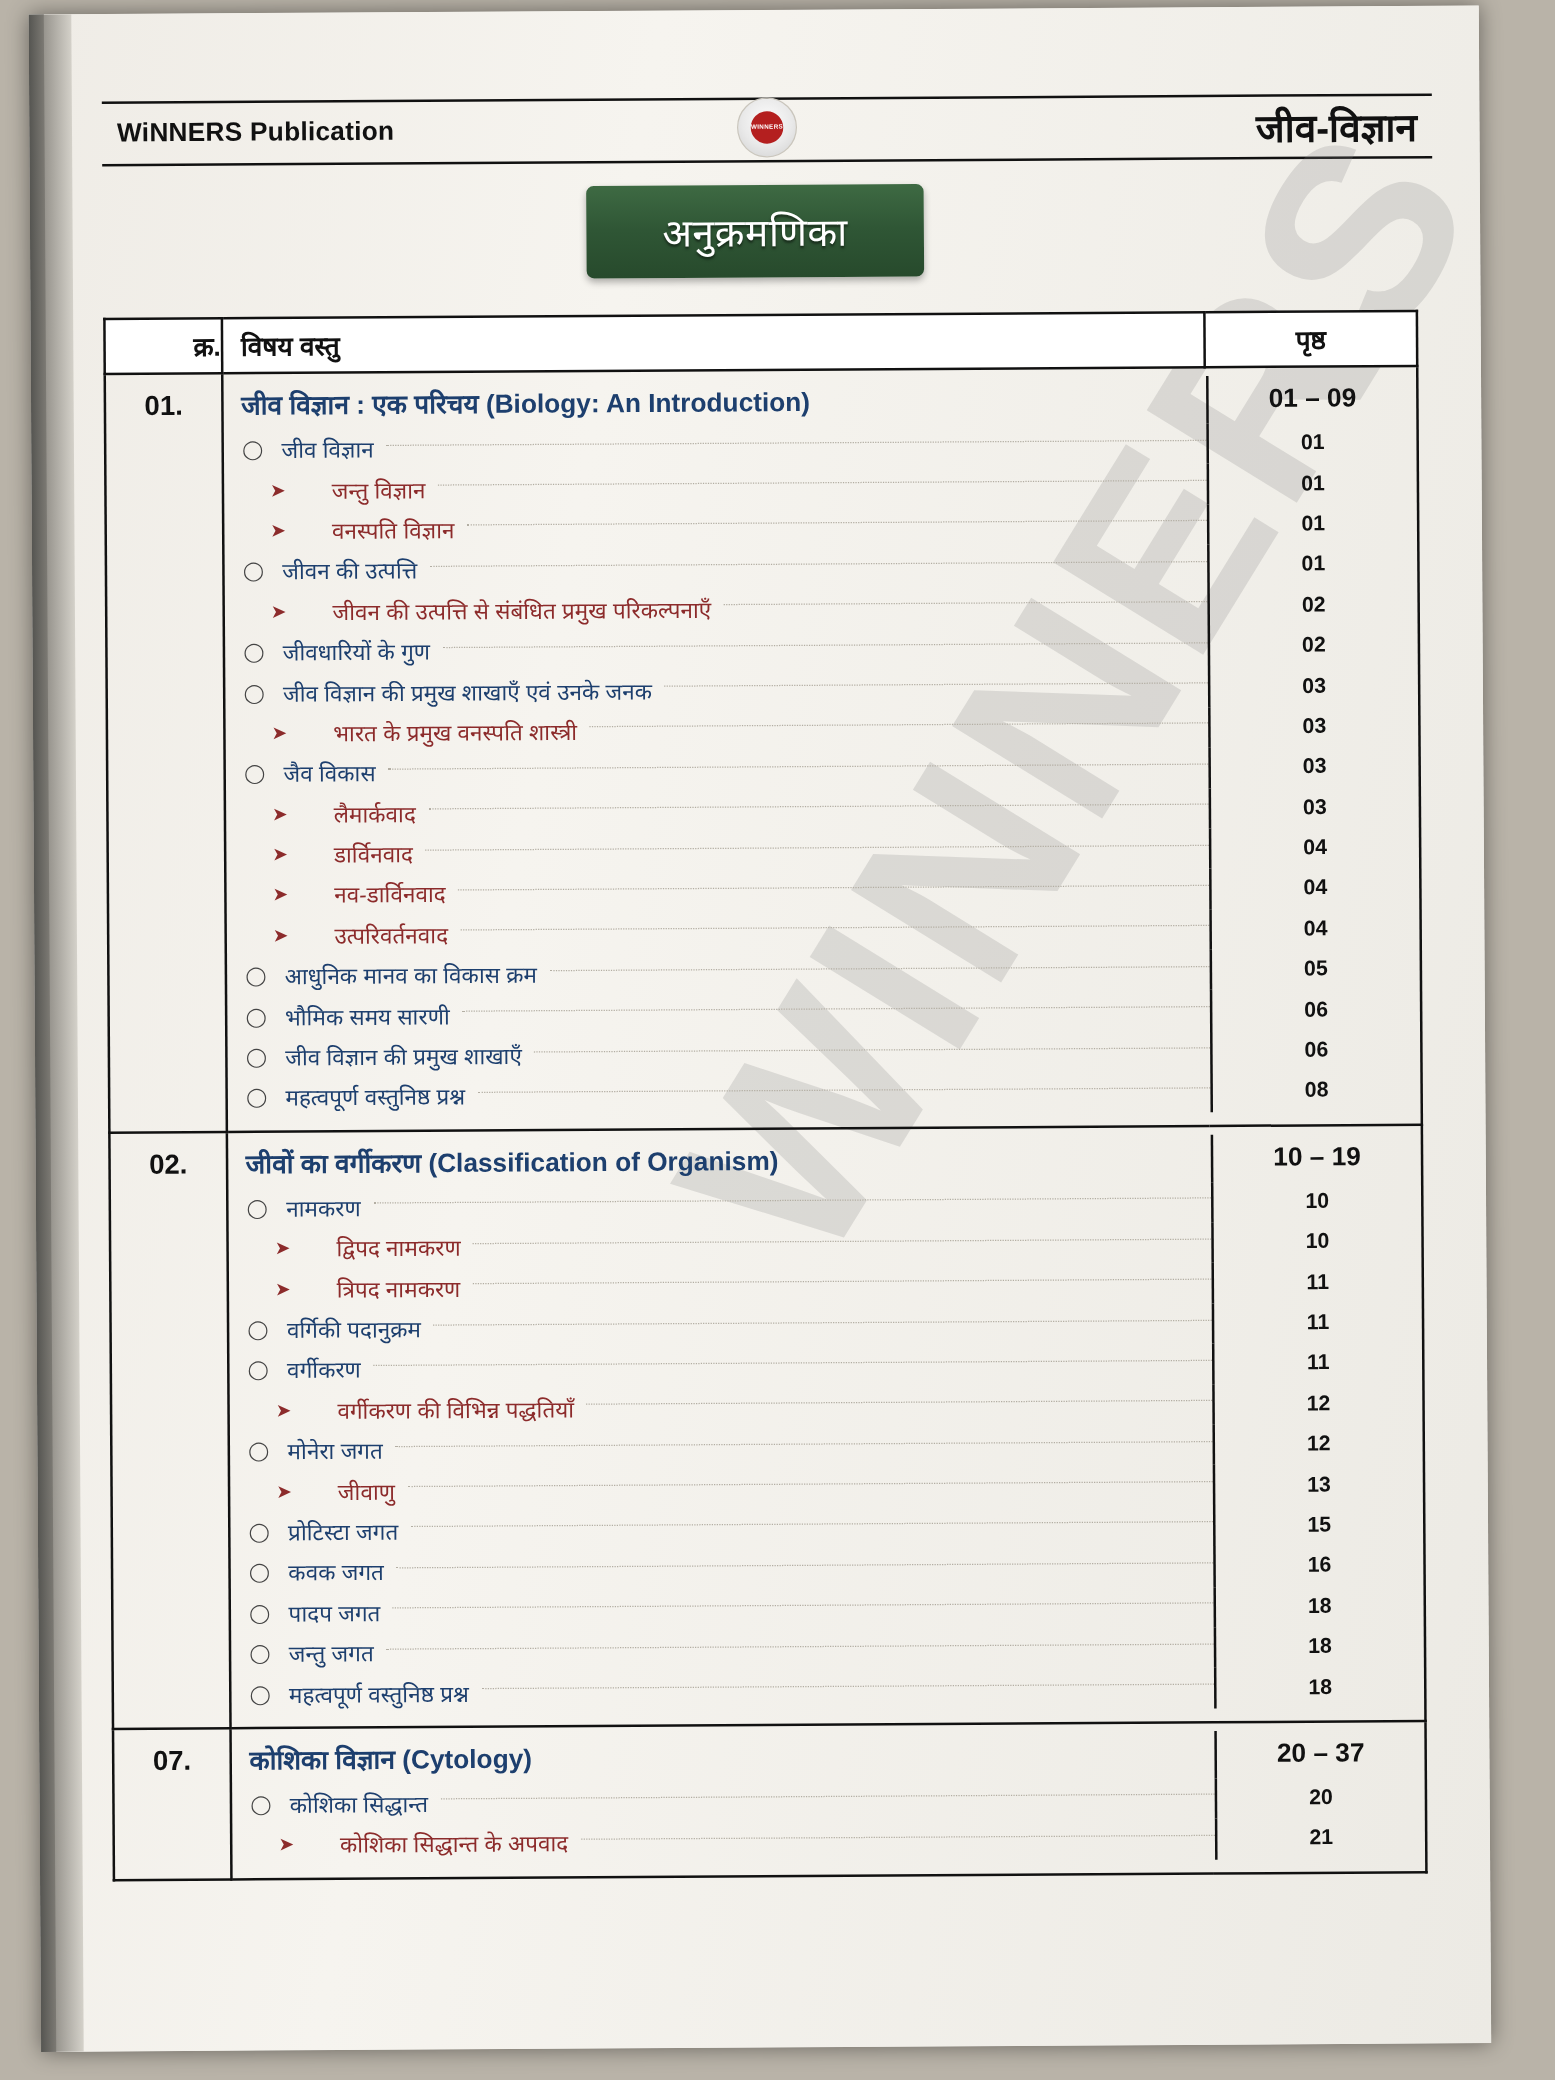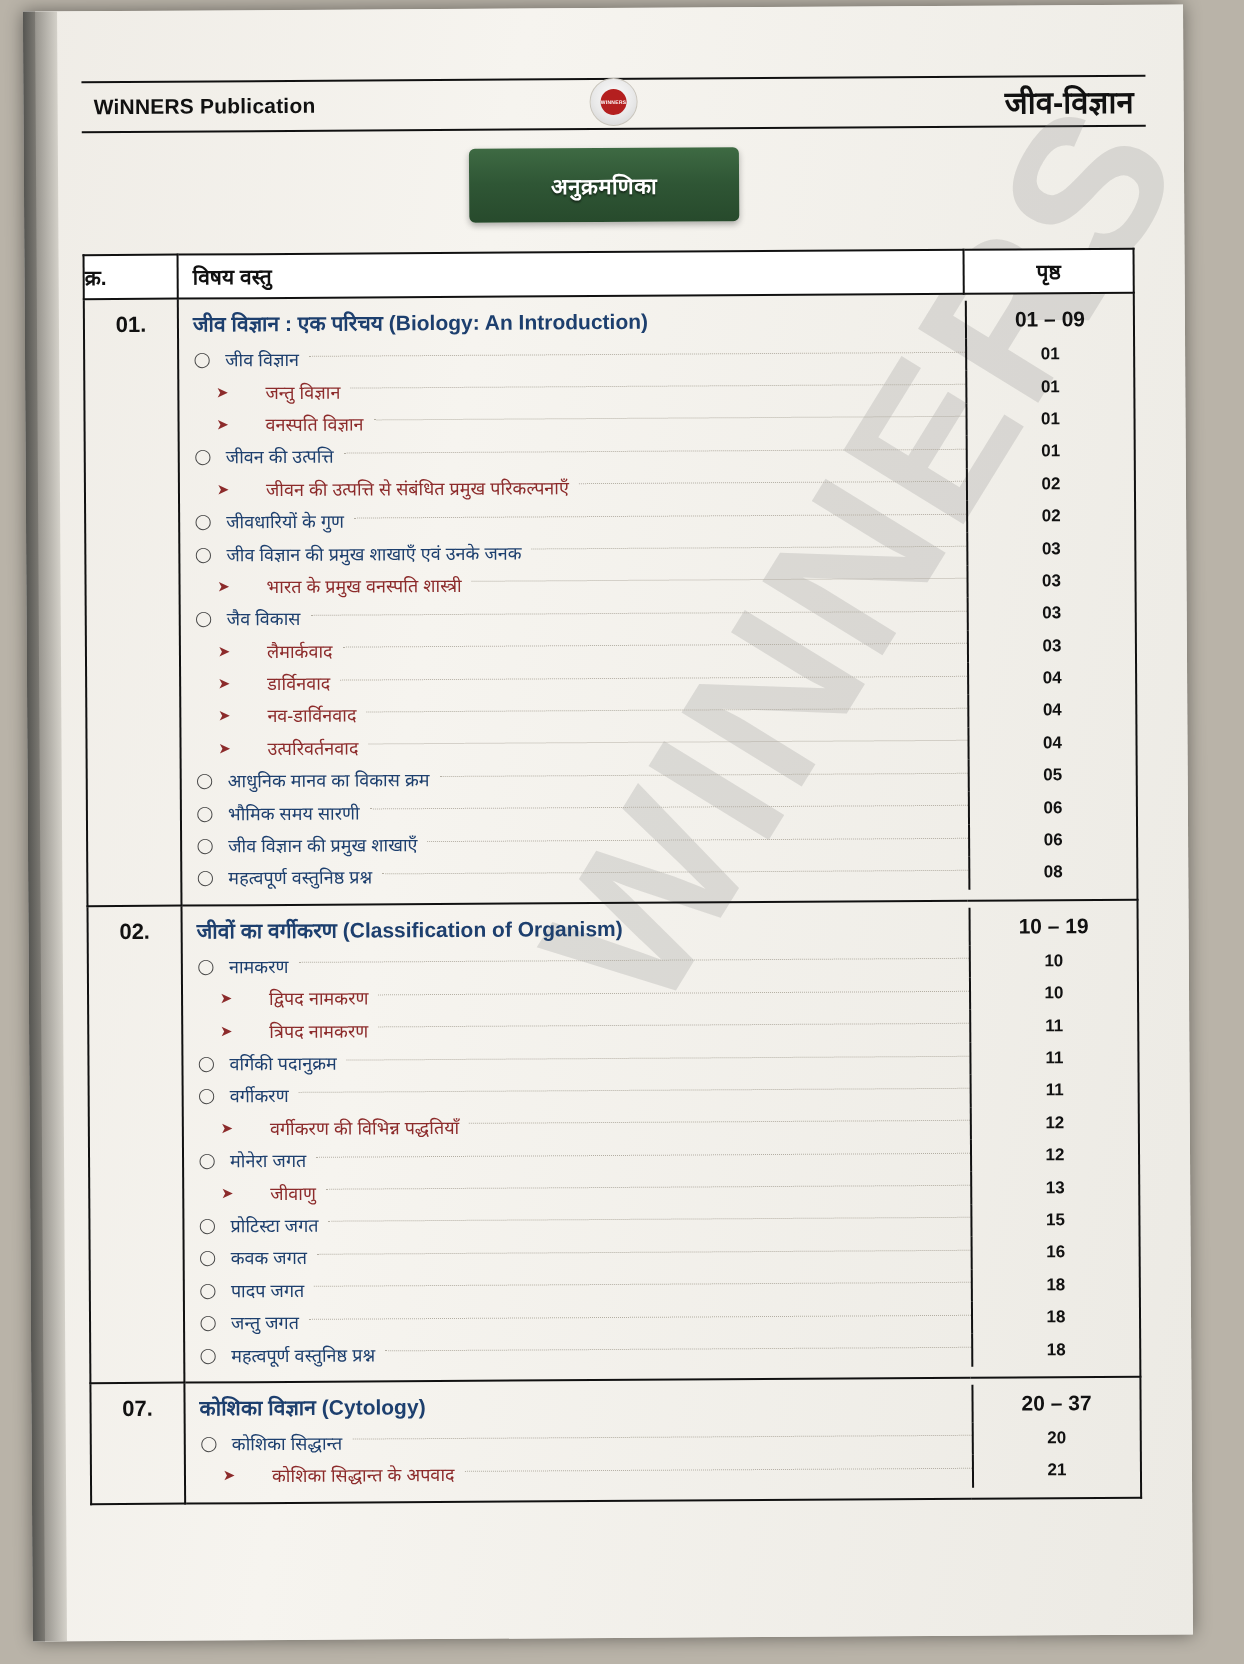--- a/index.html
+++ b/index.html
@@ -76,21 +76,21 @@
   }
   .ribbon:before,.ribbon:after{
     content:"";position:absolute;top:12px;
     width:46px;height:44px;
     background:linear-gradient(180deg,#35583a,#21401f);
     z-index:-1;
   }
   .ribbon:before{left:-34px;clip-path:polygon(0 0,100% 12%,100% 88%,0 100%,18% 50%);}
   .ribbon:after{right:-34px;clip-path:polygon(0 12%,100% 0,82% 50%,100% 100%,0 88%);}
   .ribbon-text{
-    color:#fff;font-size:22px;font-weight:bold;
+    color:#fff;font-size:31px;font-weight:normal;
     text-shadow:0 2px 2px rgba(0,0,0,.5);
     letter-spacing:.5px;
     text-align:center;
   }
 
   
   .watermark{
     position:absolute;left:330px;top:430px;
     font-size:205px;font-weight:bold;
     color:rgba(130,130,130,.22);
@@ -107,21 +107,21 @@
     width:1052px;
     border-collapse:collapse;
     table-layout:fixed;
   }
   table.toc th,table.toc td{border:2px solid #111;padding:0;}
   thead th{
     height:42px;
     background:#fff;
     font-size:21px;color:#111;font-weight:bold;
   }
-  .c-sr{width:92px;text-align:left;}
+  .c-sr{width:92px;text-align:right;}
   .c-topic{text-align:left;padding-left:14px !important;}
   .c-page{width:168px;text-align:center;}
 
   td.sr{
     vertical-align:top;text-align:center;
     font-size:22px;font-weight:bold;color:#111;
     padding-top:12px !important;
   }
   td.block{padding:6px 0 10px 0 !important;}
 

